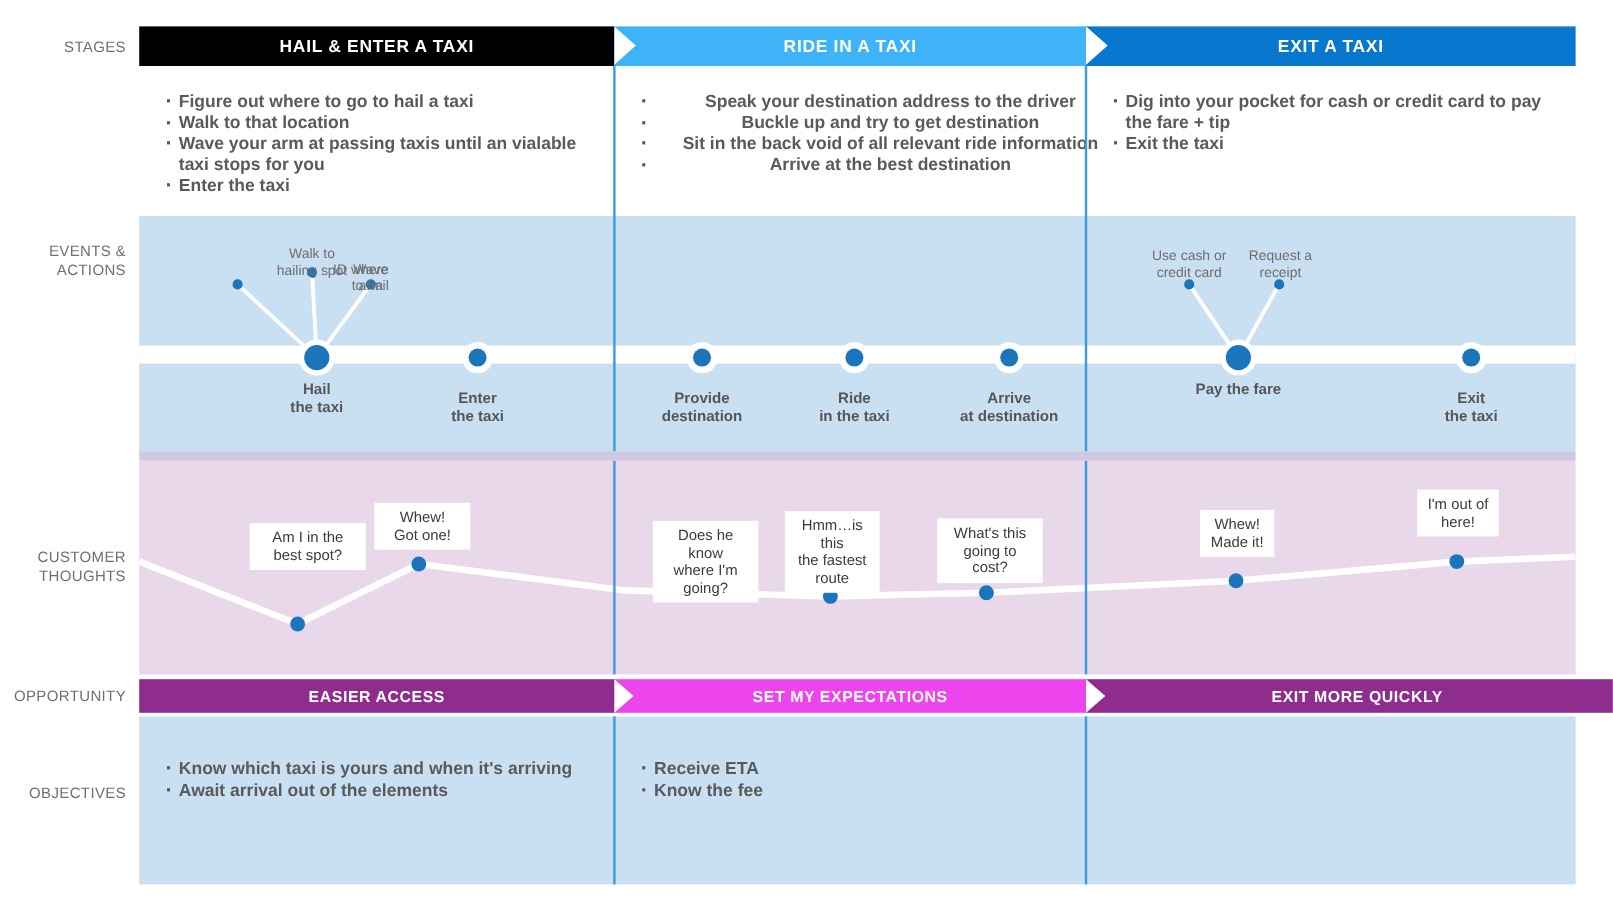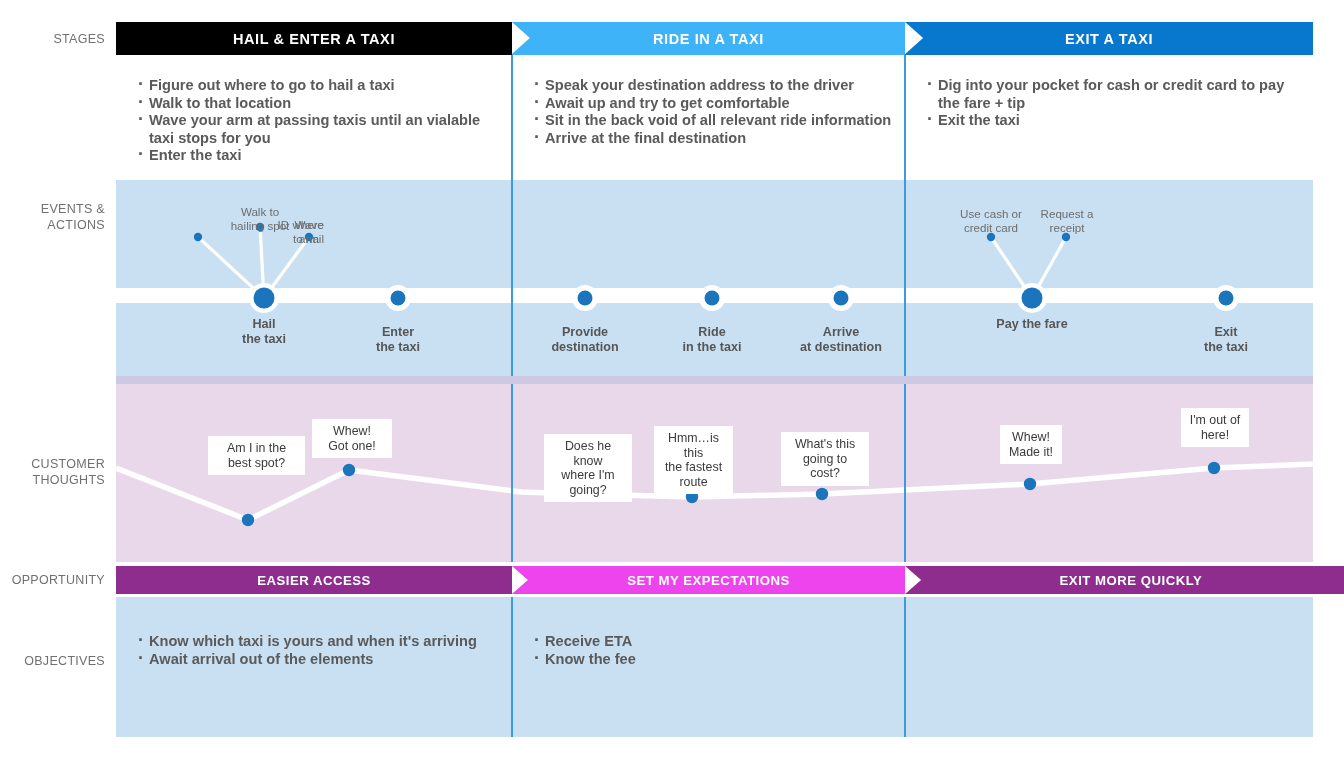--- a/index.html
+++ b/index.html
@@ -157,26 +157,26 @@
 
   <div class="desc-row">
     <div class="desc-cell" style="left:0px; width:396px;">
       <ul class="bullets">
         <li>Figure out where to go to hail a taxi</li>
         <li>Walk to that location</li>
         <li>Wave your arm at passing taxis until an vialable taxi stops for you</li>
         <li>Enter the taxi</li>
       </ul>
     </div>
-    <div class="desc-cell" style="left:396px; width:441px;">
+    <div class="desc-cell" style="left:396px; width:441px;text-align:center;">
       <ul class="bullets">
         <li>Speak your destination address to the driver</li>
-        <li>Await up and try to get comfortable</li>
+        <li>Buckle up and try to get destination</li>
         <li>Sit in the back void of all relevant ride information</li>
-        <li>Arrive at the final destination</li>
+        <li>Arrive at the best destination</li>
       </ul>
     </div>
     <div class="desc-cell" style="left:789px; width:408px;">
       <ul class="bullets">
         <li>Dig into your pocket for cash or credit card to pay the fare + tip</li>
         <li>Exit the taxi</li>
       </ul>
     </div>
   </div>
 

